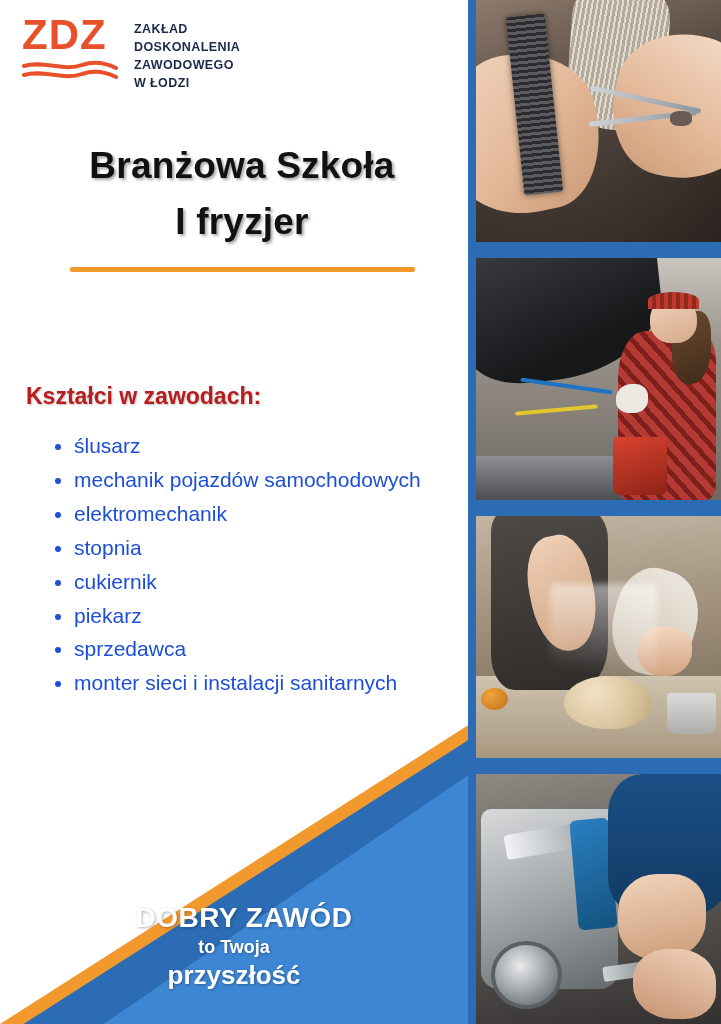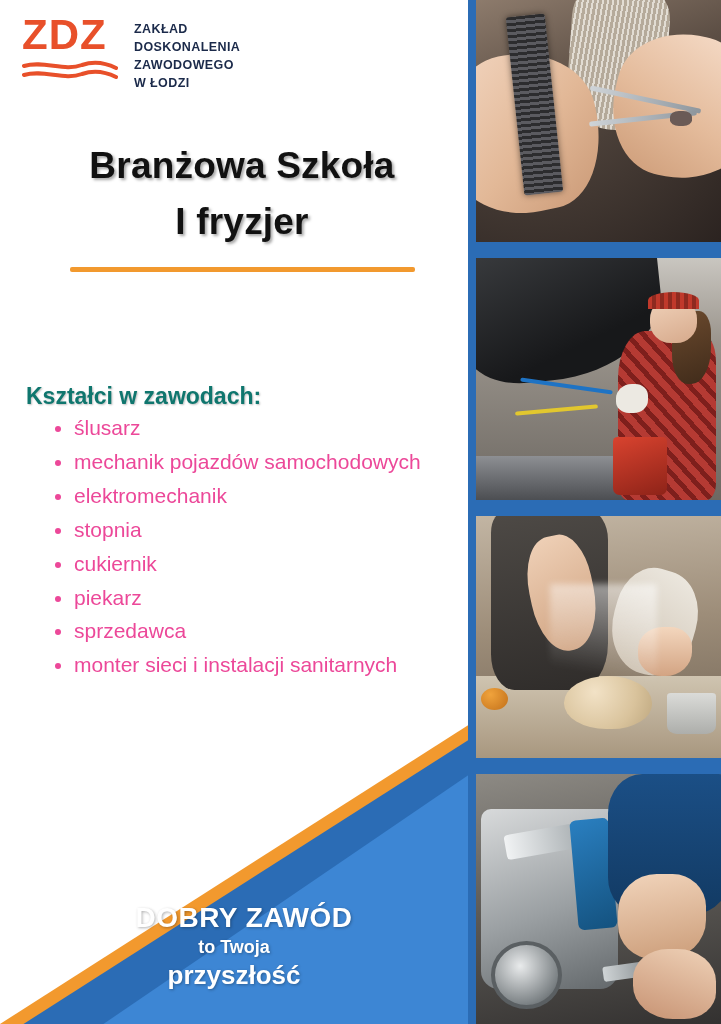--- a/index.html
+++ b/index.html
@@ -362,28 +362,28 @@
   .prof-block {
     position: absolute;
     left: 26px;
     top: 383px;
     width: 420px;
     z-index: 10;
   }
   .prof-heading {
     font-size: 23px;
     font-weight: bold;
-    color: #0f766e;
-    margin-bottom: 2px;
+    color: #b91c1c;
+    margin-bottom: 20px;
     text-shadow: 1px 1px 2px rgba(0,0,0,.25);
   }
   .prof-list {
     margin: 0;
     padding-left: 48px;
-    color: #ec4899;
+    color: #1d4ed8;
     font-size: 21px;
     line-height: 1.52;
   }
   .prof-list li {
     margin: 0 0 2px 0;
   }
 
   
   .slogan {
     position: absolute;

